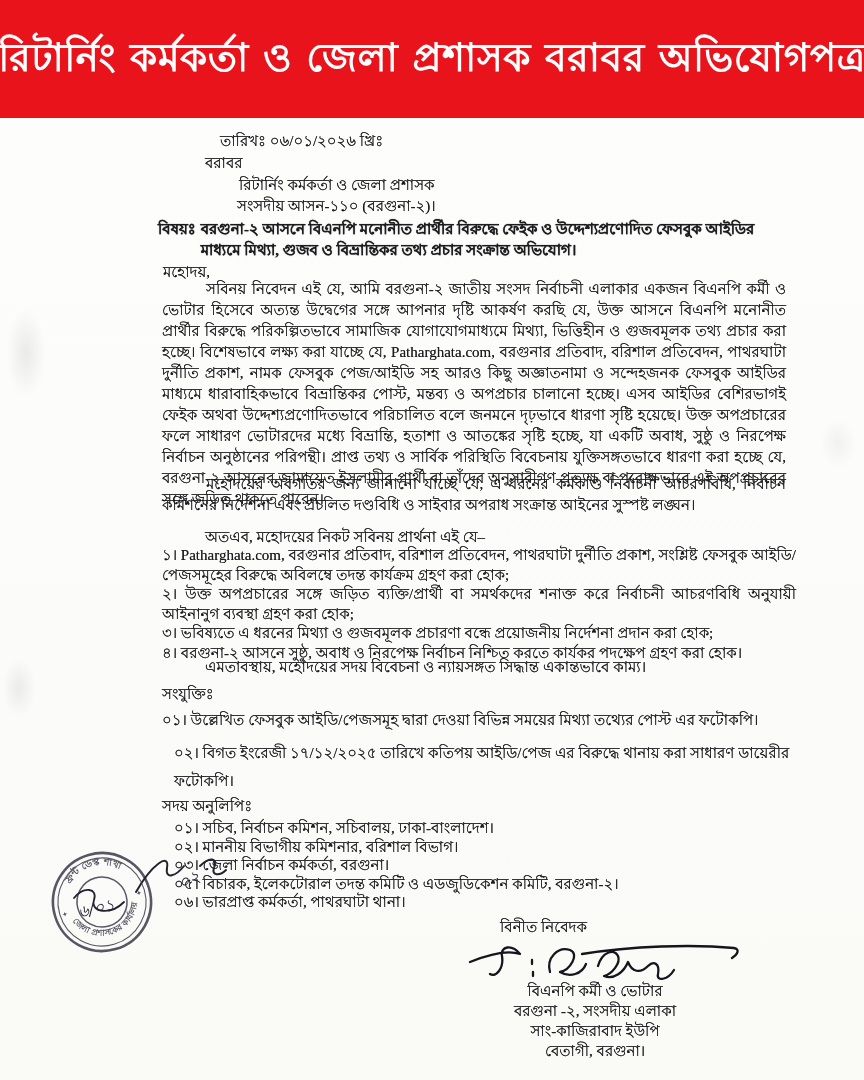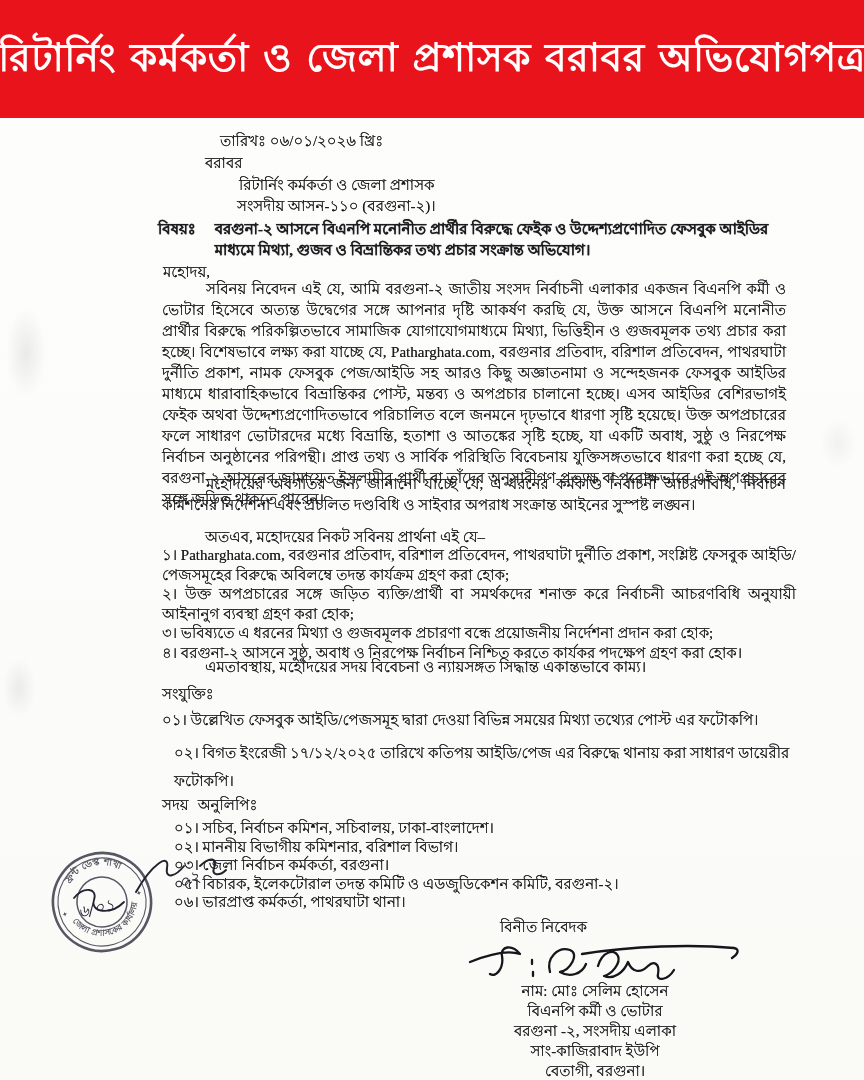--- a/index.html
+++ b/index.html
@@ -28,32 +28,32 @@
   .s2 { left:2px;  top:540px; width:34px; height:60px; background:radial-gradient(rgba(140,140,140,.14),transparent 70%); }
   .s3 { left:820px; top:300px; width:36px; height:50px; background:radial-gradient(rgba(150,150,150,.10),transparent 70%); }
   .b {
     position:absolute; font-size:15px; line-height:21px;
     text-shadow:0 0 .6px rgba(25,25,30,.75);
   }
   .date      { left:220px; top:13px; }
   .tolabel   { left:205px; top:35px; }
   .recip1    { left:239px; top:57px; }
   .recip2    { left:237px; top:78px; }
-  .subject   { left:158px; top:101px; width:628px; display:flex; gap:19px; font-weight:700; text-shadow:0 0 .8px rgba(20,20,25,.9); }
+  .subject   { left:158px; top:101px; width:628px; display:flex; gap:5px; font-weight:700; text-shadow:0 0 .8px rgba(20,20,25,.9); }
   .subject .subj-text { width:575px; }
   .salut     { left:163px; top:144px; }
   .para1     { left:162px; top:161px; width:624px; text-align:justify; text-indent:44px; }
   .para2     { left:162px; top:356px; width:624px; text-align:justify; text-indent:44px; }
   .prayer-intro { left:205px; top:409px; }
   .prayer    { left:162px; top:428px; width:634px; line-height:19.5px; text-align:justify; }
   .closing   { left:205px; top:539px; }
   .attlabel  { left:162px; top:566px; }
   .att1      { left:162px; top:592px; width:624px; }
   .att2      { left:162px; top:621px; width:624px; line-height:28px;margin-left:12px; }
-  .cclabel   { left:162px; top:678px;font-family:Liberation Mono, monospace; }
+  .cclabel   { left:162px; top:678px; }
   .cclist    { left:174px; top:701px; line-height:18.6px; }
   .sender-label { left:500px; top:799px; width:190px; text-align:left; }
   .sig-wrap  { position:absolute; left:462px; top:818px; width:288px; height:60px; }
   .name-block{ left:478px; top:863px; width:234px; text-align:center; line-height:20px; }
   .stamp-wrap{ position:absolute; left:40px; top:718px; width:236px; height:150px; }
 </style>
 </head>
 <body>
 
 <div class="page">
@@ -139,20 +139,19 @@
         <g stroke="#15151c" stroke-width="2.3" fill="none" stroke-linecap="round" stroke-linejoin="round">
           <path d="M 8,26 C 28,18 46,14 58,18 C 50,8 38,10 40,20 C 42,32 34,42 28,38"></path>
           <path d="M 70,24 C 70,26 70,27 70,28 M 71,36 C 71,38 71,39 71,40"></path>
           <path d="M 88,36 C 84,22 96,10 108,14 C 118,18 108,34 98,36 C 108,42 120,38 124,28"></path>
           <path d="M 136,30 C 140,16 152,12 156,20 C 159,27 150,38 142,40 C 152,44 162,36 166,26 C 170,36 178,38 186,30 C 192,24 198,28 196,38 C 194,46 206,44 212,34"></path>
           <path d="M 120,18 C 170,10 230,8 272,12 C 278,13 276,18 270,22"></path>
         </g>
       </svg>
     </div>
     <div class="b name-block">
-      <div>নাম: মোঃ সেলিম হোসেন</div>
       <div>বিএনপি কর্মী ও ভোটার</div>
       <div>বরগুনা -২, সংসদীয় এলাকা</div>
       <div>সাং-কাজিরাবাদ ইউপি</div>
       <div>বেতাগী, বরগুনা।</div>
     </div>
   </div>
 </div>
 
 </body></html>

